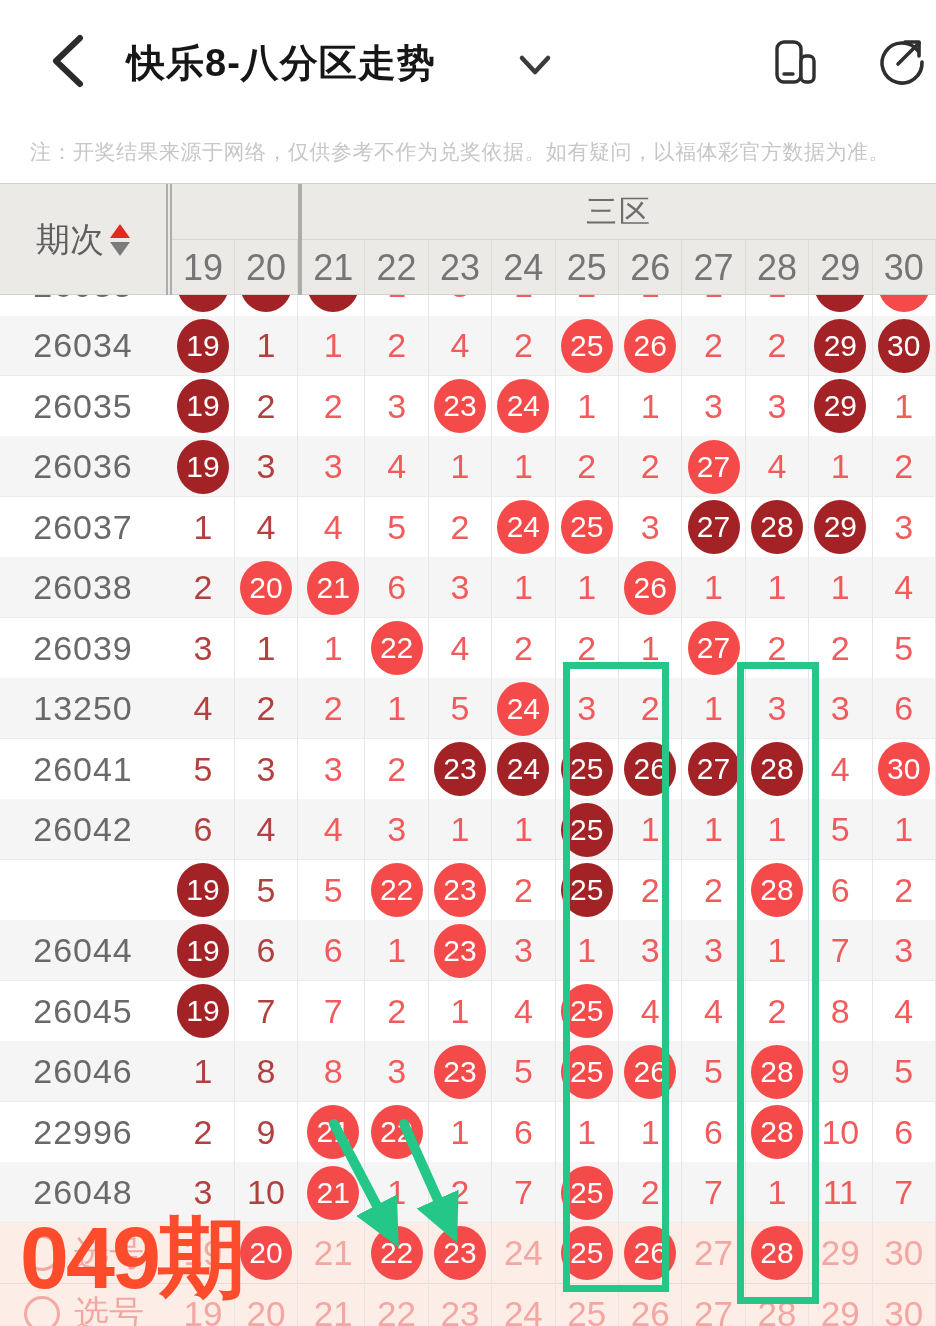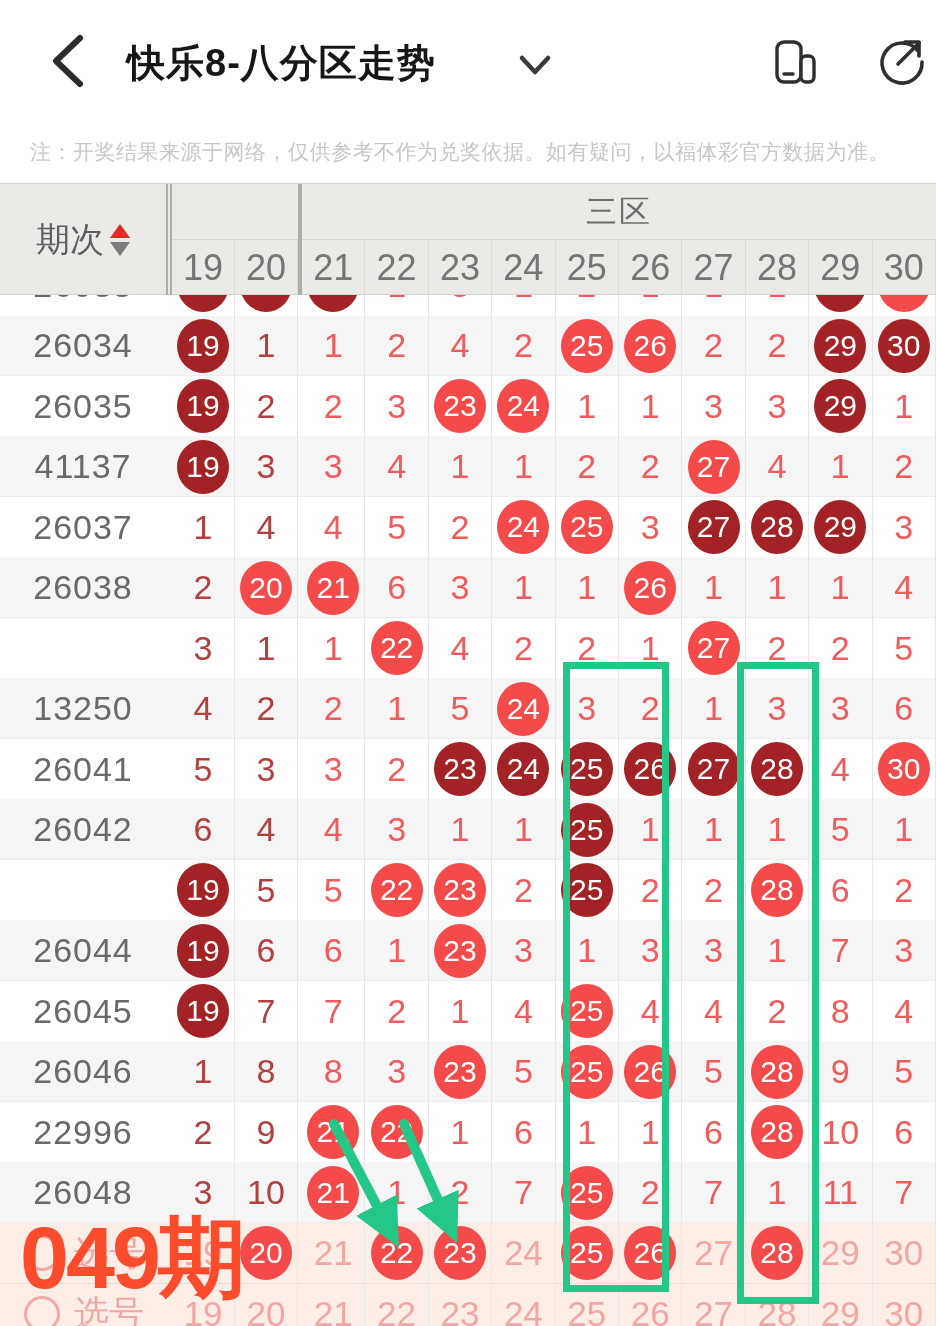--- a/index.html
+++ b/index.html
@@ -253,21 +253,21 @@
         <div class="cell" style="grid-column: 14;">
           <span class="ball dark">29</span>
         </div>
         <div class="cell" style="grid-column: 15;">
           <span class="miss">1</span>
         </div>
       </div>
       <div class="trow grid-row alt">
         <div class="vdiv-double"></div>
         <div class="vdiv-zone"></div>
-        <div class="plabel">41137</div>
+        <div class="plabel">26036</div>
         <div class="cell" style="grid-column: 3;">
           <span class="ball dark">19</span>
         </div>
         <div class="cell" style="grid-column: 4;">
           <span class="miss-dark">3</span>
         </div>
         <div class="cell" style="grid-column: 6;">
           <span class="miss">3</span>
         </div>
         <div class="cell" style="grid-column: 7;">
@@ -376,20 +376,21 @@
         <div class="cell" style="grid-column: 14;">
           <span class="miss">1</span>
         </div>
         <div class="cell" style="grid-column: 15;">
           <span class="miss">4</span>
         </div>
       </div>
       <div class="trow grid-row ">
         <div class="vdiv-double"></div>
         <div class="vdiv-zone"></div>
+        <div class="plabel">26039</div>
         <div class="cell" style="grid-column: 3;">
           <span class="miss-dark">3</span>
         </div>
         <div class="cell" style="grid-column: 4;">
           <span class="miss-dark">1</span>
         </div>
         <div class="cell" style="grid-column: 6;">
           <span class="miss">1</span>
         </div>
         <div class="cell" style="grid-column: 7;">

